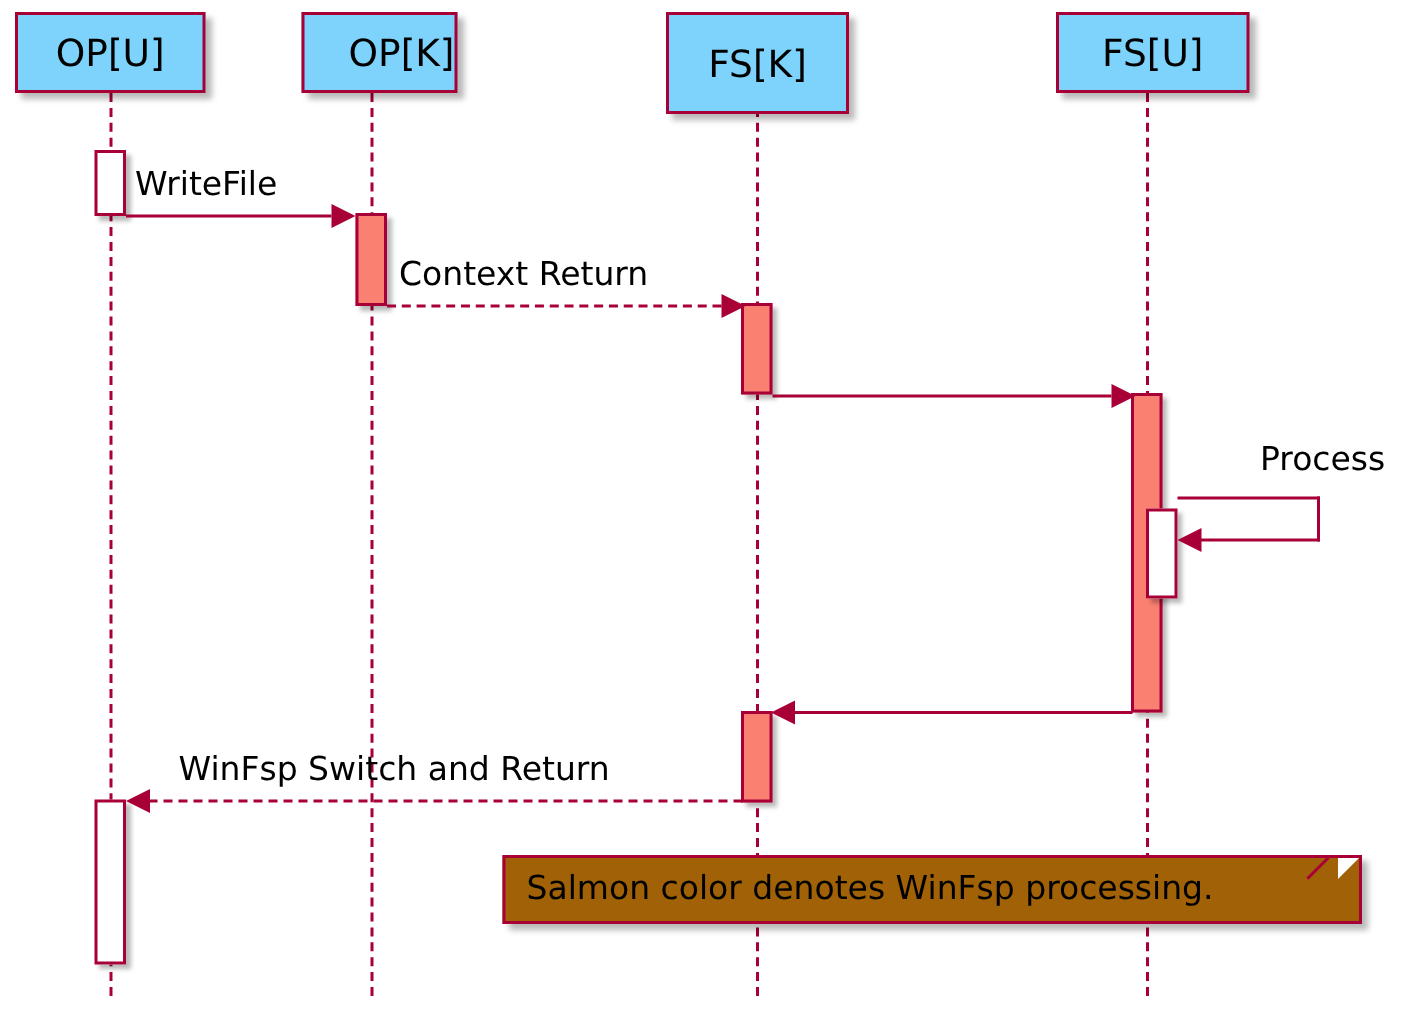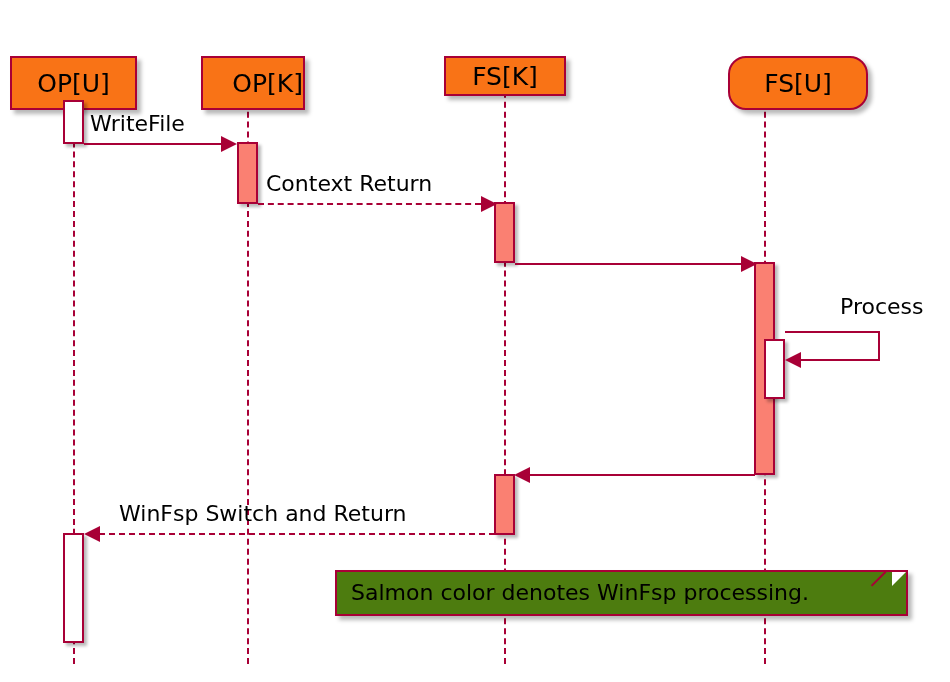--- a/index.html
+++ b/index.html
@@ -16,27 +16,26 @@
     width: 950px;
     height: 682px;
     background: #FFFFFF;
     overflow: hidden;
   }
 
   
   .participant {
     position: absolute;
     box-sizing: border-box;
-    background: #f97316;
+    background: #7dd3fc;
     border: 2px solid #A80036;
     box-shadow: 4px 4px 4px rgba(0,0,0,0.28);
     display: flex;
     align-items: center;
     justify-content: center;
-    margin-top: 48px;
   }
   .participant .plabel {
     font-size: 25px;
     color: #000000;
     line-height: 1;
     white-space: nowrap;
   }
 
   
   .lifeline {
@@ -92,21 +91,21 @@
     position: absolute;
     border-color: #A80036;
     border-style: solid;
     border-width: 0;
   }
 
   
   .note {
     position: absolute;
     box-sizing: border-box;
-    background: #4d7c0f;
+    background: #a16207;
     border: 2px solid #A80036;
     box-shadow: 4px 4px 4px rgba(0,0,0,0.28);
     display: flex;
     align-items: center;
   }
   .note .ntext {
     font-size: 22px;
     color: #000000;
     white-space: nowrap;
     padding-left: 14px;
@@ -143,25 +142,25 @@
   <div class="lifeline" style="left:764px; top:62px;  height:602px;"></div>
 
   <div class="participant" style="left:10px; top:8px; width:127px; height:54px;">
     <span class="plabel">OP[U]</span>
   </div>
 
   <div class="participant" style="left:201px; top:8px; width:104px; height:54px;justify-content:flex-end;">
     <span class="plabel">OP[K]</span>
   </div>
 
-  <div class="participant" style="left:444px; top:8px; width:122px; height:40px;">
+  <div class="participant" style="left:444px; top:8px; width:122px; height:68px;">
     <span class="plabel">FS[K]</span>
   </div>
 
-  <div class="participant" style="left:728px; top:8px; width:140px; height:54px;border-radius:18px;">
+  <div class="participant" style="left:704px; top:8px; width:129px; height:54px;">
     <span class="plabel">FS[U]</span>
   </div>
 
   <div class="activation act-white" style="left:63px; top:100px; width:21px; height:44px;"></div>
 
   <div class="activation act-salmon" style="left:237px; top:142px; width:21px; height:62px;"></div>
 
   <div class="activation act-salmon" style="left:494px; top:202px; width:21px; height:61px;"></div>
 
   <div class="activation act-salmon" style="left:754px; top:262px; width:21px; height:213px;"></div>

